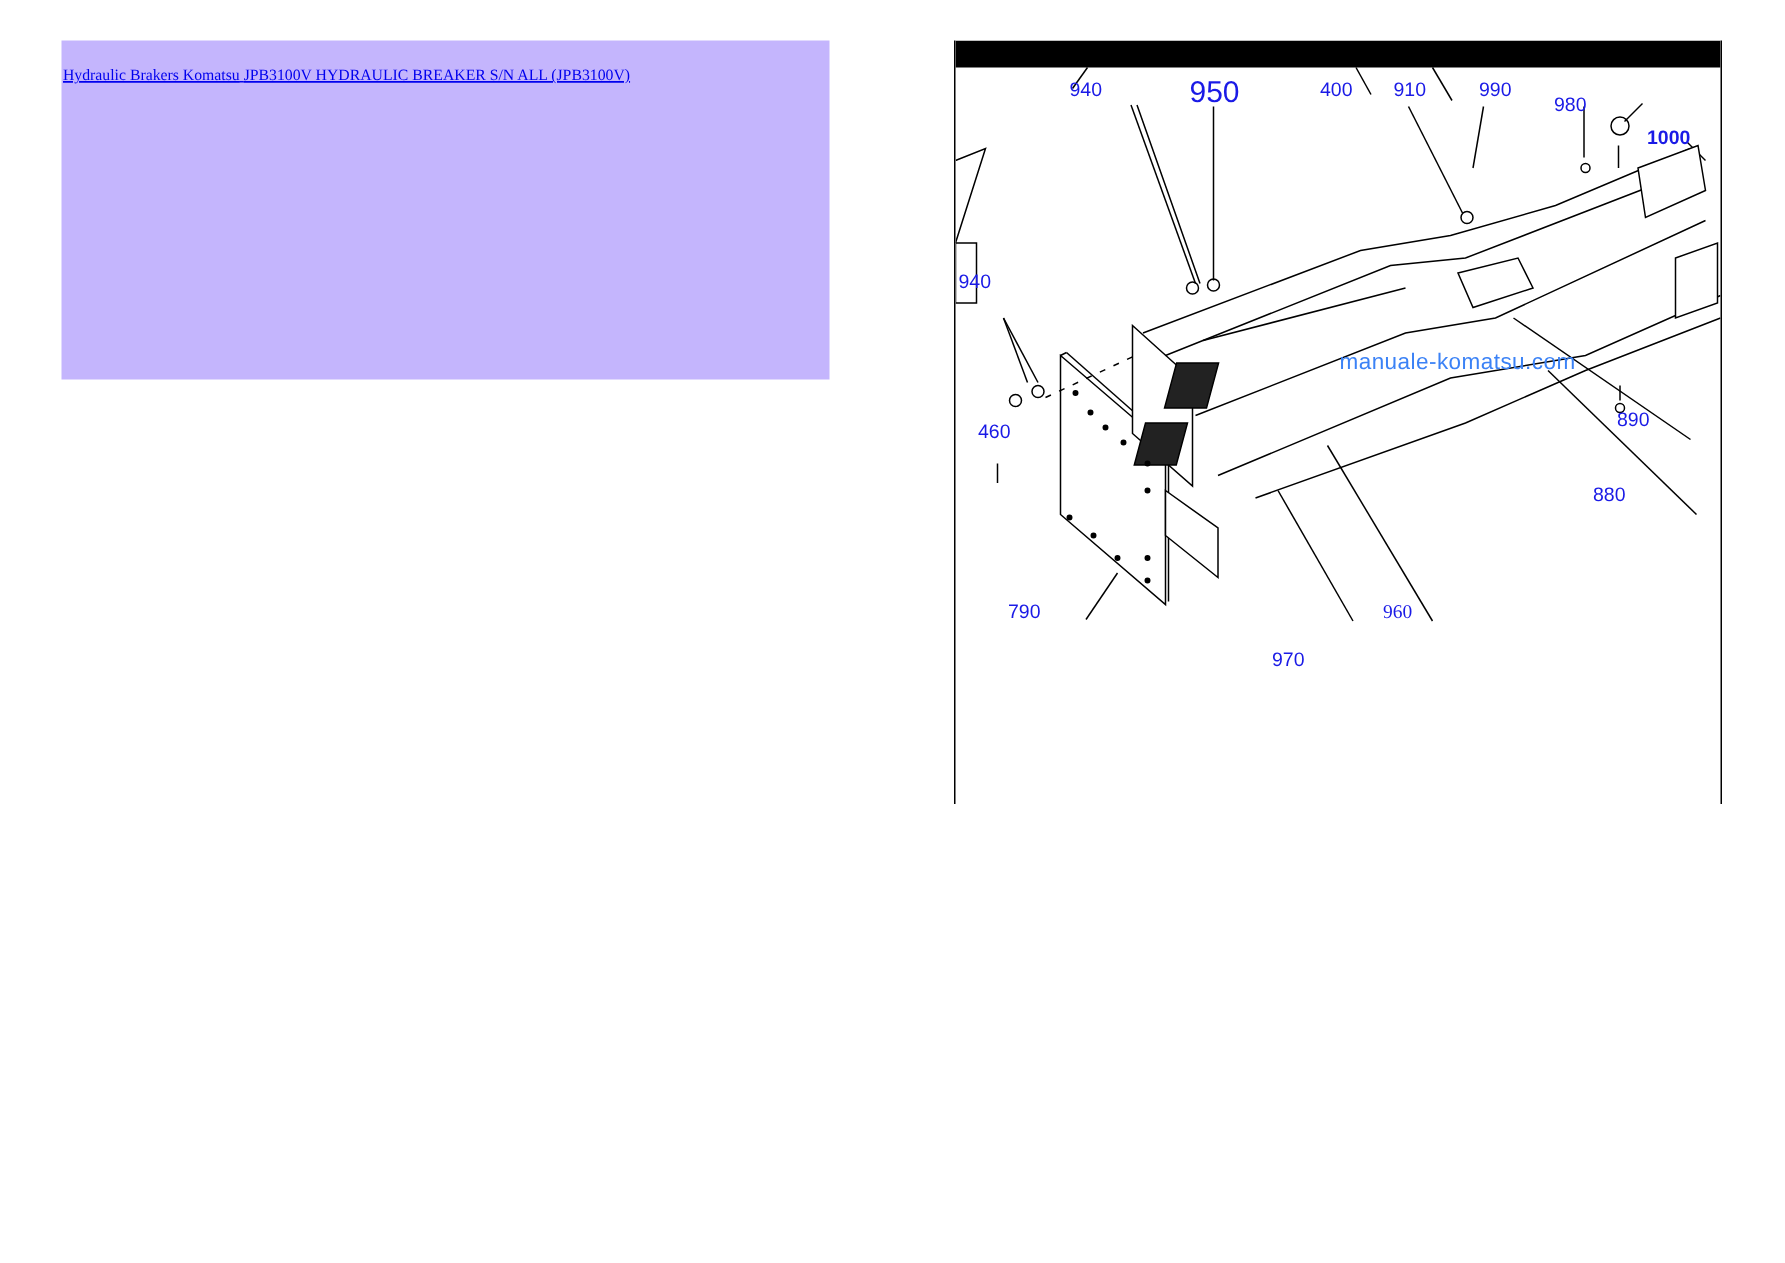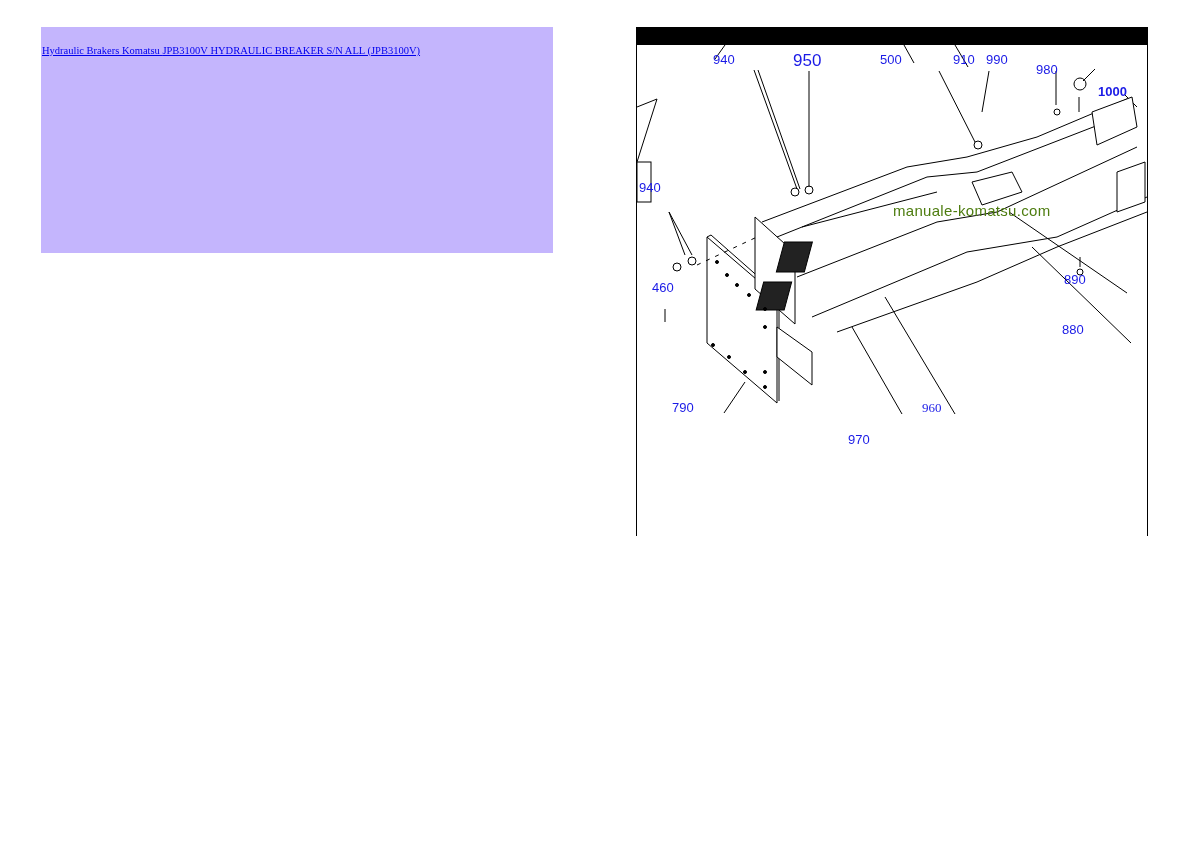--- a/index.html
+++ b/index.html
@@ -7,23 +7,23 @@
            font-family:"DejaVu Serif", serif; }
     #video-box { position:absolute; left:41px; top:27px; width:512px; height:226px; background:#c4b5fd; }
     #title-link { position:absolute; left:1px; top:18px; font-family:"Liberation Serif", serif; font-size:10.5px;
                   color:#0000ee; text-decoration:underline; white-space:nowrap; }
     #title-link a { color:#0000ee; }
     #diagram { position:absolute; left:636px; top:27px; width:512px; height:509px; background:#fff;
                border-left:1px solid #000; border-right:1px solid #000; box-sizing:border-box; overflow:hidden; }
     #diagram-topbar { position:absolute; left:0; top:0; width:100%; height:18px; background:#000; }
     #diagram svg { position:absolute; left:0; top:0; }
     .lbl { position:absolute; font-family:"Liberation Sans", sans-serif; font-size:13px; color:#1a1ae6; line-height:1; }
-    .lbl.big { font-size:17px; }
-    .wm { position:absolute; left:256px; top:175px; font-family:"Liberation Sans", sans-serif; font-size:15px;
-          color:#4d7c0f; letter-spacing:0.3px; }
+    .lbl.big { font-size:20px; }
+    .wm { position:absolute; left:256px; top:206px; font-family:"Liberation Sans", sans-serif; font-size:15px;
+          color:#3b82f6; letter-spacing:0.3px; }
   </style>
 </head>
 <body>
 
 <div id="video-box">
   <div id="title-link">
     <a href="#">Hydraulic Brakers Komatsu</a><span> </span><a href="#">JPB3100V HYDRAULIC BREAKER S/N ALL (JPB3100V)</a>
   </div>
 </div>
 
@@ -101,26 +101,26 @@
         <circle cx="128" cy="345" r="1.5" fill="#000"></circle>
       <circle cx="128" cy="360" r="1.5" fill="#000"></circle>
 
       <line x1="60" y1="238" x2="120" y2="210" stroke-dasharray="4,6"></line>
     </g>
   </svg>
   <div class="wm">manuale-komatsu.com</div>
   <div id="labels">
       <div class="lbl" style="left: 76px; top: 26px;">940</div>
       <div class="lbl big" style="left: 156px; top: 25px;">950</div>
-      <div class="lbl" style="left: 243px; top: 26px;">500</div>
-      <div class="lbl" style="left: 292px; top: 26px; margin-left: 24px;">910</div>
+      <div class="lbl" style="left: 243px; top: 26px;">400</div>
+      <div class="lbl" style="left: 292px; top: 26px;">910</div>
       <div class="lbl" style="left: 349px; top: 26px; text-align: center;">990</div>
       <div class="lbl" style="left: 399px; top: 36px;">980</div>
       <div class="lbl" style="left: 461px; top: 58px; font-weight: bold;">1000</div>
       <div class="lbl" style="left: 2px; top: 154px;">940</div>
       <div class="lbl" style="left: 15px; top: 254px;">460</div>
-      <div class="lbl" style="left: 427px; top: 246px;">890</div>
+      <div class="lbl" style="left: 441px; top: 246px;">890</div>
       <div class="lbl" style="left: 425px; top: 296px;">880</div>
       <div class="lbl" style="left: 35px; top: 374px;">790</div>
       <div class="lbl" style="left: 211px; top: 374px; margin-top: 32px;">970</div>
       <div class="lbl" style="left: 285px; top: 374px; font-family: Liberation Serif, serif;">960</div>
     </div>
 </div>
 
 </body></html>

